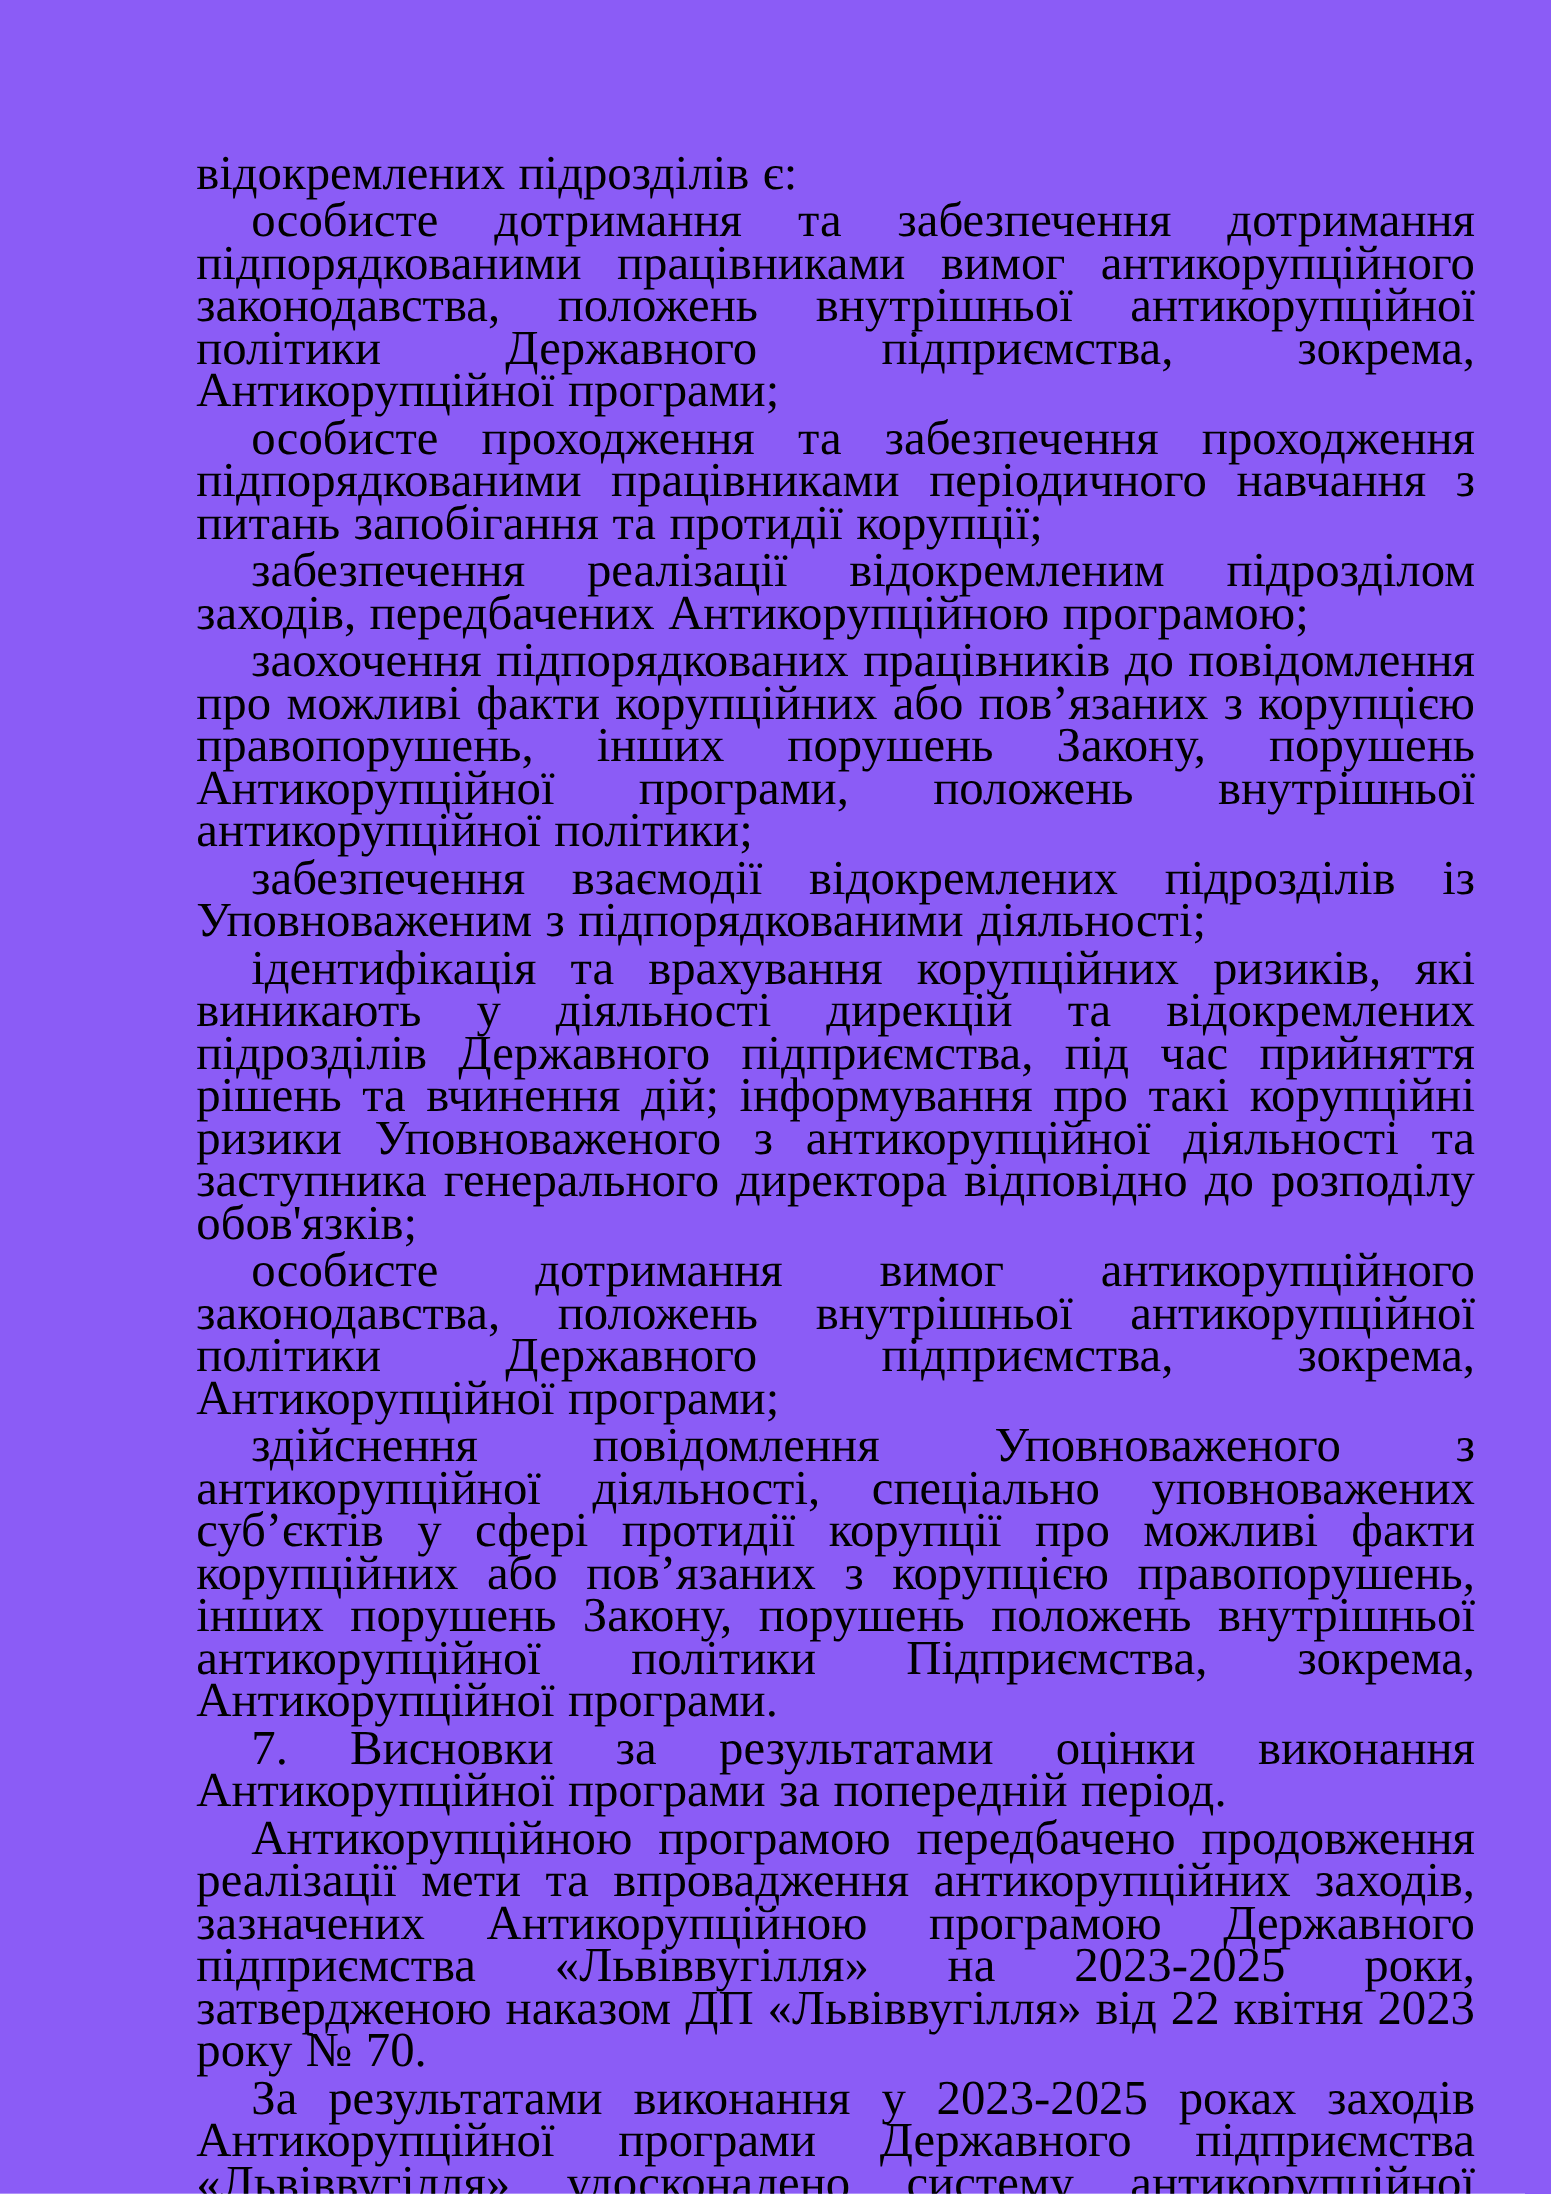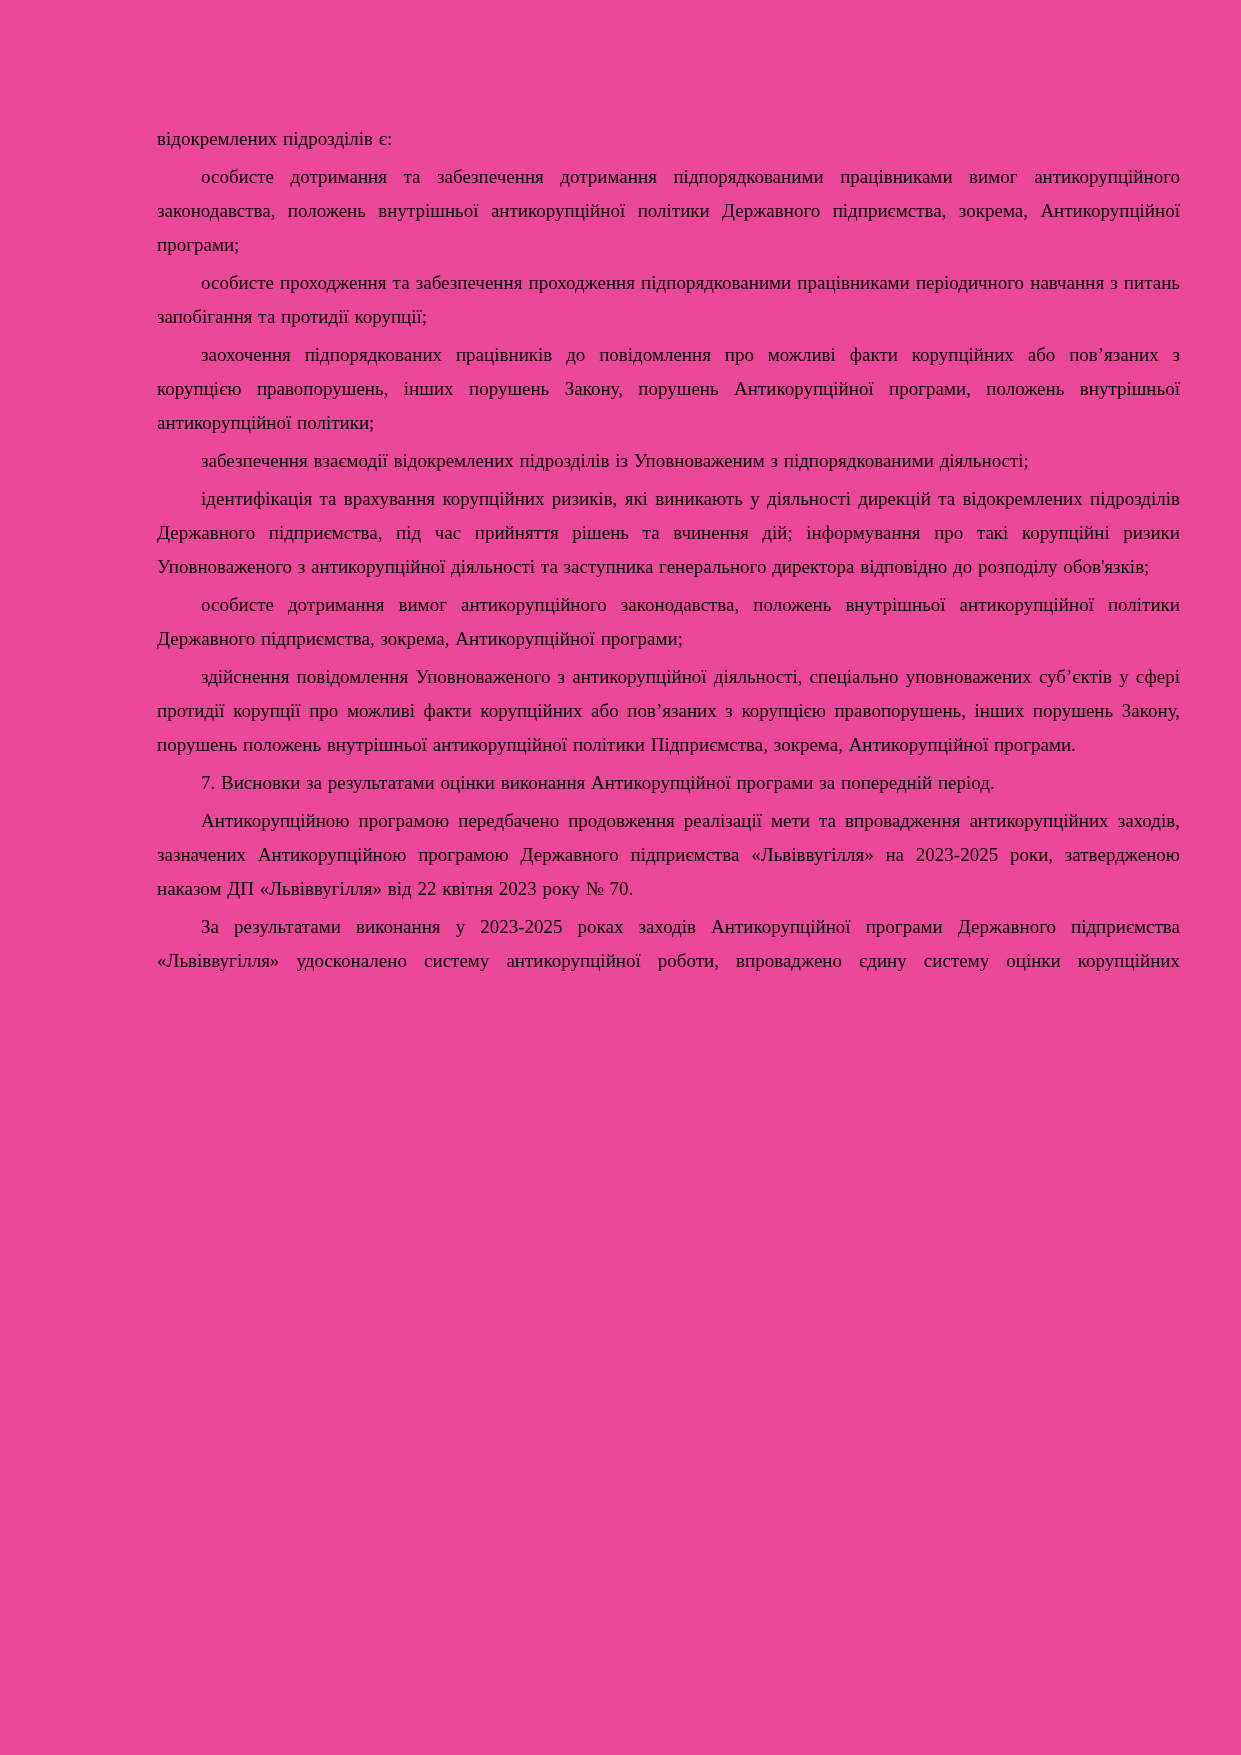--- a/index.html
+++ b/index.html
@@ -7,24 +7,24 @@
     width: 1241px;
     height: 1755px;
     background: #ffffff;
     overflow: hidden;
   }
   .page {
     box-sizing: border-box;
     width: 1241px;
     height: 1755px;
     padding: 122px 61px 40px 157px;
-    background: #ec4899;
+    background: #8b5cf6;
     color: #000000;
     font-family: "Liberation Serif", "DejaVu Serif", serif;
-    font-size: 19px;
+    font-size: 39px;
     line-height: 34px;
   }
   .text-body p {
     margin: 0 0 4px 0;
     text-align: justify;
     text-indent: 0;
     word-spacing: 1px;
   }
   .text-body p.indent { text-indent: 44px; }
   .text-body p.justify-last { text-align-last: justify; }
@@ -35,20 +35,21 @@
   }
 </style>
 </head>
 <body>
 
 <div class="page">
   <div class="text-body">
       <p class=""><span>відокремлених підрозділів є:</span></p>
       <p class="indent"><span>особисте дотримання та забезпечення дотримання підпорядкованими працівниками вимог антикорупційного законодавства, положень внутрішньої антикорупційної політики Державного підприємства, зокрема, Антикорупційної програми;</span></p>
       <p class="indent"><span>особисте проходження та забезпечення проходження підпорядкованими працівниками періодичного навчання з питань запобігання та протидії корупції;</span></p>
+      <p class="indent"><span>забезпечення реалізації відокремленим підрозділом заходів, передбачених Антикорупційною програмою;</span></p>
       <p class="indent"><span>заохочення підпорядкованих працівників до повідомлення про можливі факти корупційних або пов’язаних з корупцією правопорушень, інших порушень Закону, порушень Антикорупційної програми, положень внутрішньої антикорупційної політики;</span></p>
       <p class="indent"><span>забезпечення взаємодії відокремлених підрозділів із Уповноваженим з підпорядкованими діяльності;</span></p>
       <p class="indent"><span>ідентифікація та врахування корупційних ризиків, які виникають у діяльності дирекцій та відокремлених підрозділів Державного підприємства, під час прийняття рішень та вчинення дій; інформування про такі корупційні ризики Уповноваженого з антикорупційної діяльності та заступника генерального директора відповідно до розподілу обов'язків;</span></p>
       <p class="indent"><span>особисте дотримання вимог антикорупційного законодавства, положень внутрішньої антикорупційної політики Державного підприємства, зокрема, Антикорупційної програми;</span></p>
       <p class="indent"><span>здійснення повідомлення Уповноваженого з антикорупційної діяльності, спеціально уповноважених суб’єктів у сфері протидії корупції про можливі факти корупційних або пов’язаних з корупцією правопорушень, інших порушень Закону, порушень положень внутрішньої антикорупційної політики Підприємства, зокрема, Антикорупційної програми.</span></p>
       <p class="indent"><span>7. Висновки за результатами оцінки виконання Антикорупційної програми за попередній період.</span></p>
       <p class="indent"><span>Антикорупційною програмою передбачено продовження реалізації мети та впровадження антикорупційних заходів, зазначених Антикорупційною програмою Державного підприємства «Львіввугілля» на 2023-2025 роки, затвердженою наказом ДП «Львіввугілля» від 22 квітня 2023 року № 70.</span></p>
       <p class="indent justify-last"><span>За результатами виконання у 2023-2025 роках заходів Антикорупційної програми Державного підприємства «Львіввугілля» удосконалено систему антикорупційної роботи, впроваджено єдину систему оцінки корупційних</span></p>
     </div>
 </div>

